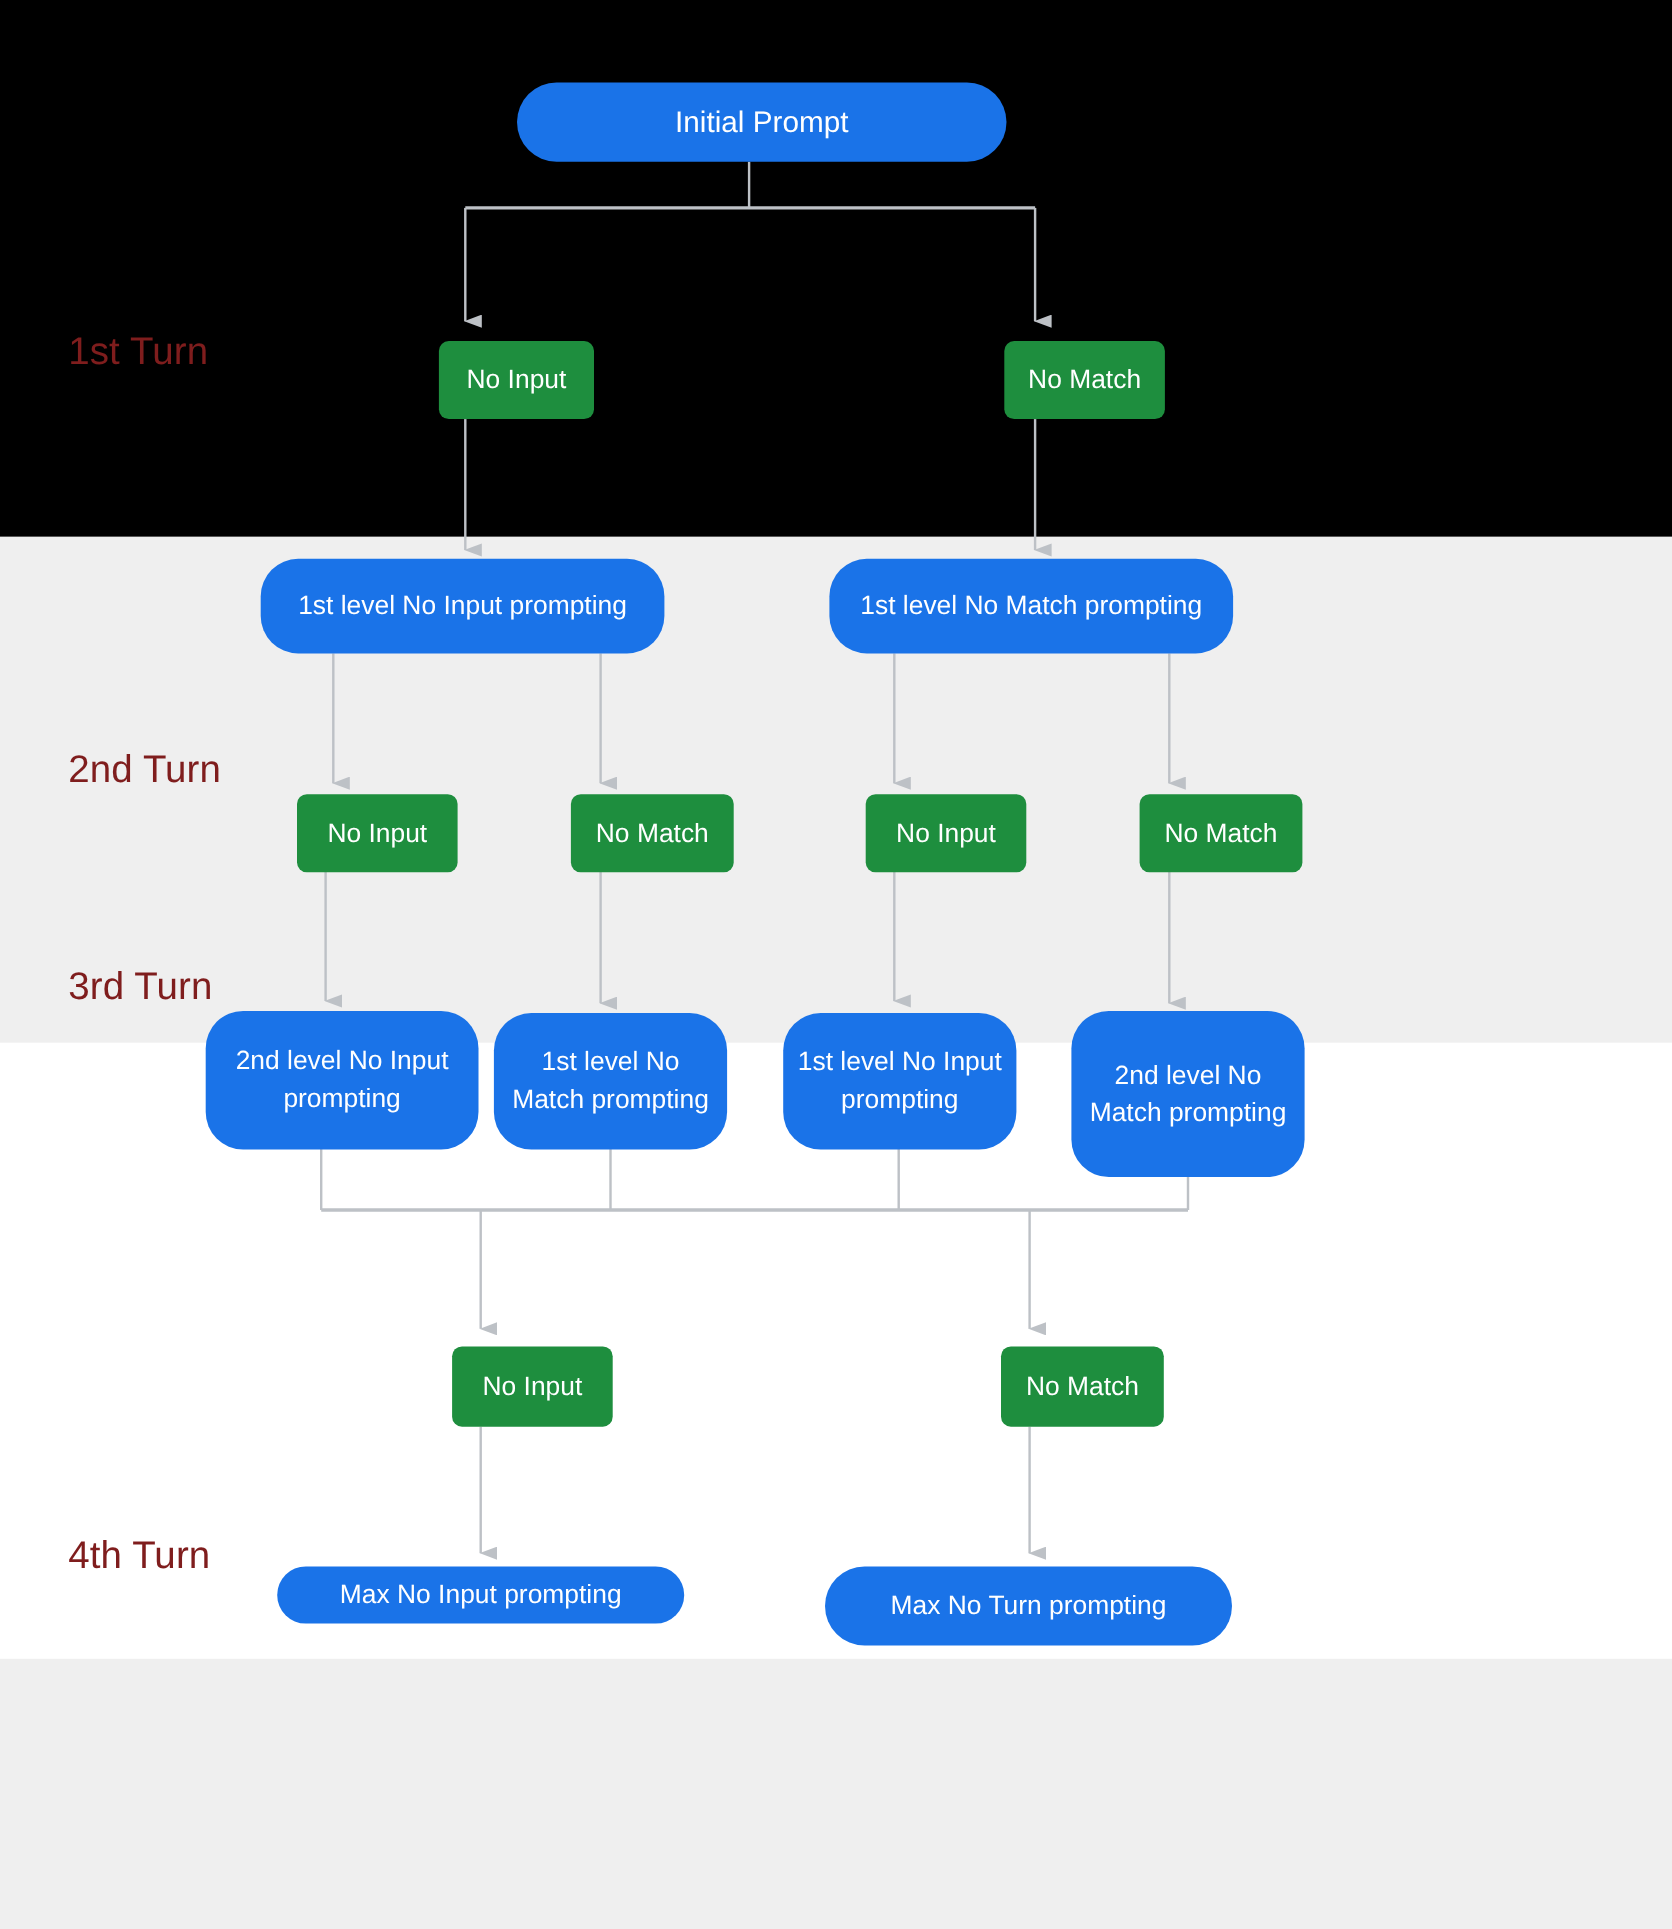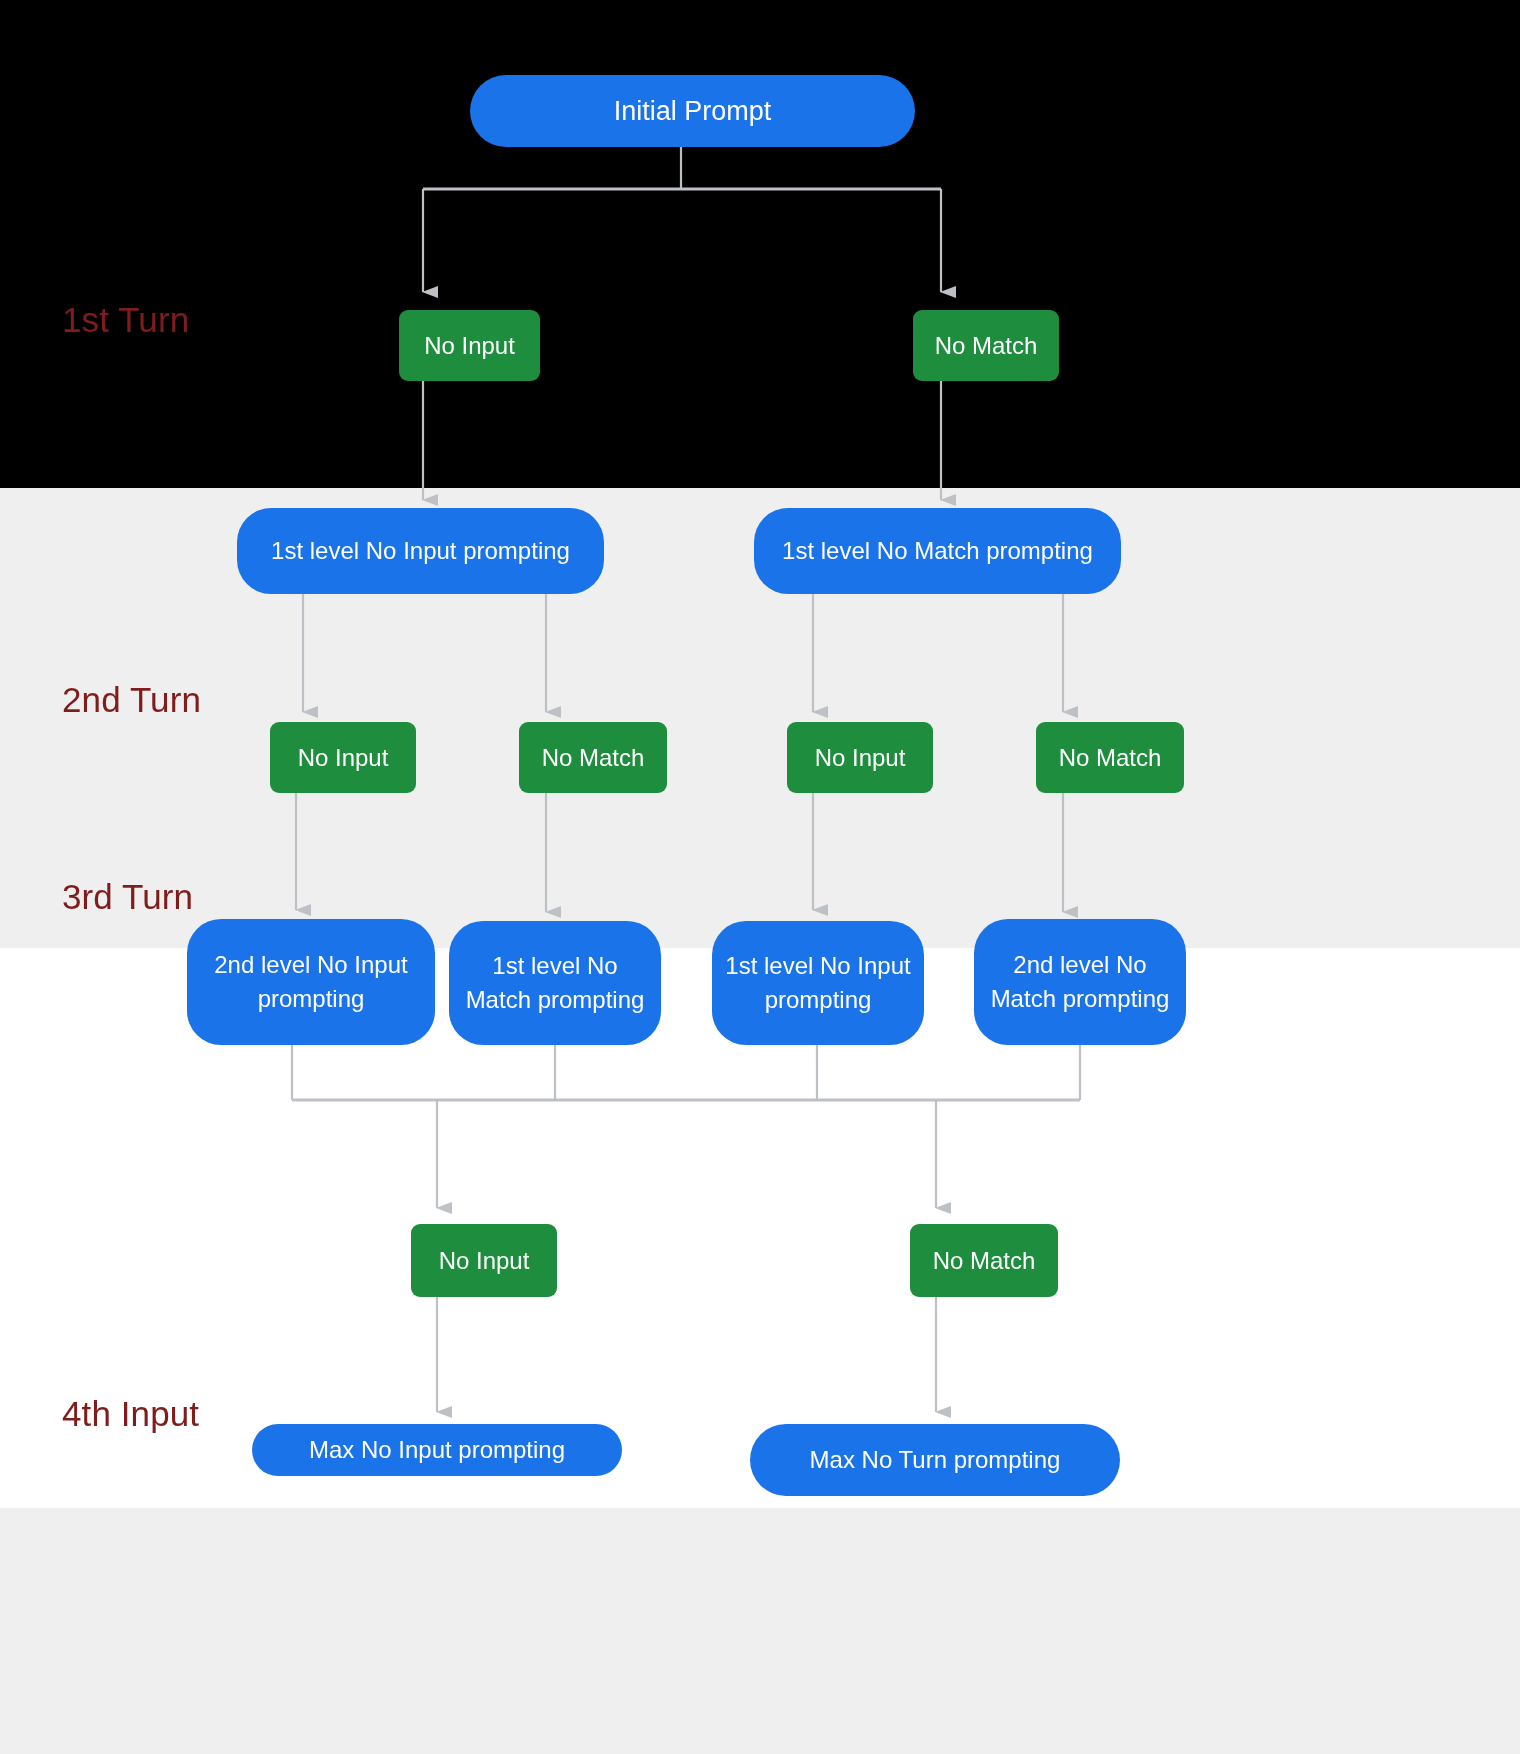--- a/index.html
+++ b/index.html
@@ -95,39 +95,39 @@
       <path d="M936,1100 L936,1208" marker-end="url(#ah)"></path>
 
       <path d="M437,1297 L437,1412" marker-end="url(#ah)"></path>
       <path d="M936,1297 L936,1412" marker-end="url(#ah)"></path>
     </g>
   </svg>
 
   <div class="turn-label" style="left:62px;top:303px;">1st Turn</div>
   <div class="turn-label" style="left:62px;top:683px;text-align:center;">2nd Turn</div>
   <div class="turn-label" style="left:62px;top:880px;">3rd Turn</div>
-  <div class="turn-label" style="left:62px;top:1397px;">4th Input</div>
+  <div class="turn-label" style="left:62px;top:1397px;">4th Turn</div>
 
   <div class="node node-blue n-initial" style="left:470px;top:75px;width:445px;height:72px;">Initial Prompt</div>
 
   <div class="node node-green n-green" style="left:352px;top:310px;width:141px;height:71px;">No Input</div>
   <div class="node node-green n-green" style="left:866px;top:310px;width:146px;height:71px;">No Match</div>
 
   <div class="node node-blue n-prompt-2" style="left:237px;top:508px;width:367px;height:86px;">1st level No Input prompting</div>
   <div class="node node-blue n-prompt-2" style="left:754px;top:508px;width:367px;height:86px;">1st level No Match prompting</div>
 
   <div class="node node-green n-green" style="left:223px;top:722px;width:146px;height:71px;">No Input</div>
   <div class="node node-green n-green" style="left:472px;top:722px;width:148px;height:71px;">No Match</div>
   <div class="node node-green n-green" style="left:740px;top:722px;width:146px;height:71px;">No Input</div>
   <div class="node node-green n-green" style="left:989px;top:722px;width:148px;height:71px;">No Match</div>
 
   <div class="node node-blue n-prompt-3" style="left:187px;top:919px;width:248px;height:126px;">2nd level No Input prompting</div>
   <div class="node node-blue n-prompt-3" style="left:449px;top:921px;width:212px;height:124px;">1st level No Match prompting</div>
   <div class="node node-blue n-prompt-3" style="left:712px;top:921px;width:212px;height:124px;">1st level No Input prompting</div>
-  <div class="node node-blue n-prompt-3" style="left:974px;top:919px;width:212px;height:126px;">2nd level No Match prompting</div>
+  <div class="node node-blue n-prompt-3" style="left:974px;top:919px;width:212px;height:151px;">2nd level No Match prompting</div>
 
   <div class="node node-green n-green" style="left:364px;top:1224px;width:146px;height:73px;">No Input</div>
   <div class="node node-green n-green" style="left:863px;top:1224px;width:148px;height:73px;">No Match</div>
 
   <div class="node node-blue n-max" style="left:252px;top:1424px;width:370px;height:52px;">Max No Input prompting</div>
   <div class="node node-blue n-max" style="left:750px;top:1424px;width:370px;height:72px;">Max No Turn prompting</div>
 
 </div>
 
 </body></html>

